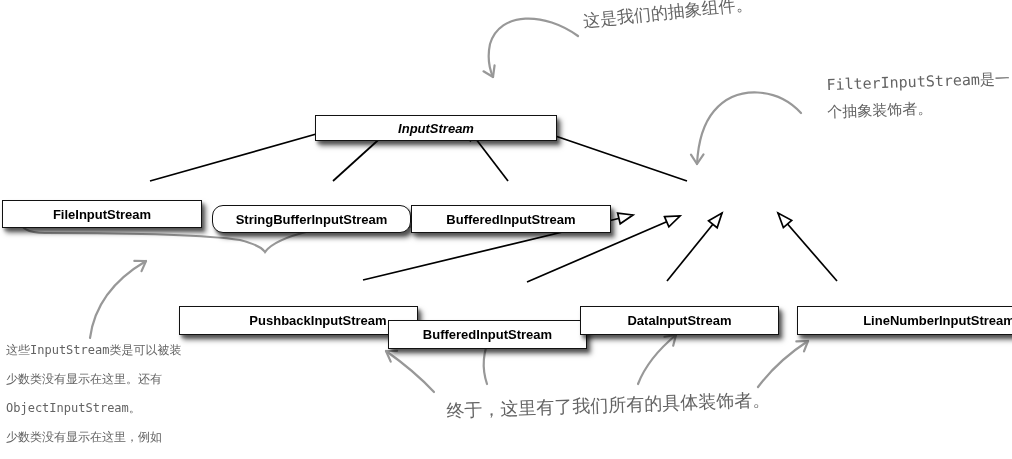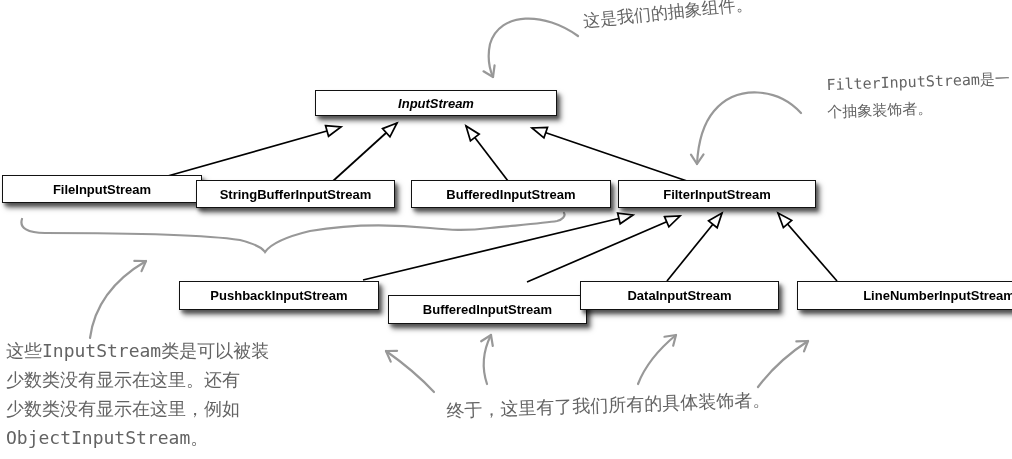--- a/index.html
+++ b/index.html
@@ -6,31 +6,31 @@
   .canvas{
     position:relative;width:1012px;height:459px;background:#fff;overflow:hidden;
     font-family:"Liberation Sans",sans-serif;
   }
   .layer{position:absolute;left:0;top:0;pointer-events:none;}
   .cls{
     position:absolute;background:#fff;border:1.6px solid #121212;
     box-shadow:4px 5px 5px rgba(0,0,0,.50), 2px 3px 3px rgba(0,0,0,.35);
     display:flex;align-items:center;justify-content:center;
     font-weight:bold;font-size:13px;color:#000;
-    font-family:"Liberation Sans",sans-serif;white-space:nowrap;
+    font-family:"Liberation Sans",sans-serif;white-space:nowrap;margin-top:25px;
   }
   .cls.abstract{font-style:italic;}
   .note{
     position:absolute;color:#636363;
     font-family:"DejaVu Sans Mono","DejaVu Serif",monospace;
     white-space:nowrap;
   }
   .note-top{left:582px;top:10px;font-size:17px;transform:rotate(-6deg);transform-origin:left top;}
   .note-right{left:826px;top:72px;font-size:15px;line-height:27px;transform:rotate(-2deg);transform-origin:left top;}
-  .note-left{left:6px;top:336px;font-size:18px;line-height:29px;}
+  .note-left{left:6px;top:336px;font-size:12px;line-height:29px;}
   .note-bottom{left:446px;top:399px;font-size:18px;transform:rotate(-2deg);transform-origin:left top;}
 </style>
 </head>
 <body>
 
 <div class="canvas">
 
   <svg class="layer" width="1012" height="459" viewBox="0 0 1012 459">
     <defs>
       <marker id="uml-tri" markerUnits="userSpaceOnUse" markerWidth="20" markerHeight="16" refX="16" refY="7" orient="auto">
@@ -66,31 +66,28 @@
     </g>
   </svg>
 
   <div class="cls abstract" style="left:315px;top:90px;width:240px;height:24px;">
     <span>InputStream</span>
   </div>
 
   <div class="cls" style="left:2px;top:175px;width:198px;height:26px;">
     <span>FileInputStream</span>
   </div>
-  <div class="cls" style="left:196px;top:180px;width:197px;height:26px;">
+  <div class="cls" style="left:212px;top:180px;width:197px;height:26px;border-radius:11px;">
     <span>StringBufferInputStream</span>
   </div>
   <div class="cls" style="left:411px;top:180px;width:198px;height:26px;">
     <span>BufferedInputStream</span>
   </div>
-  <div class="cls" style="left:618px;top:180px;width:196px;height:26px;">
-    <span>FilterInputStream</span>
-  </div>
 
-  <div class="cls" style="left:179px;top:281px;width:198px;height:27px;">
+  <div class="cls" style="left:179px;top:281px;width:198px;height:27px;padding-left:39px;">
     <span>PushbackInputStream</span>
   </div>
   <div class="cls" style="left:388px;top:295px;width:197px;height:27px;">
     <span>BufferedInputStream</span>
   </div>
   <div class="cls" style="left:580px;top:281px;width:197px;height:27px;">
     <span>DataInputStream</span>
   </div>
   <div class="cls" style="left:797px;top:281px;width:196px;height:27px;padding-left:43px;">
     <span>LineNumberInputStream</span>
@@ -101,21 +98,21 @@
   </div>
 
   <div class="note note-right">
     <div>FilterInputStream是一</div>
     <div>个抽象装饰者。</div>
   </div>
 
   <div class="note note-left">
     <div>这些InputStream类是可以被装</div>
     <div>少数类没有显示在这里。还有</div>
+    <div>ObjectInputStream。</div>
     <div>少数类没有显示在这里，例如</div>
-    <div>ObjectInputStream。</div>
   </div>
 
   <div class="note note-bottom">
     <span>终于，这里有了我们所有的具体装饰者。</span>
   </div>
 
 </div>
 
 </body></html>

